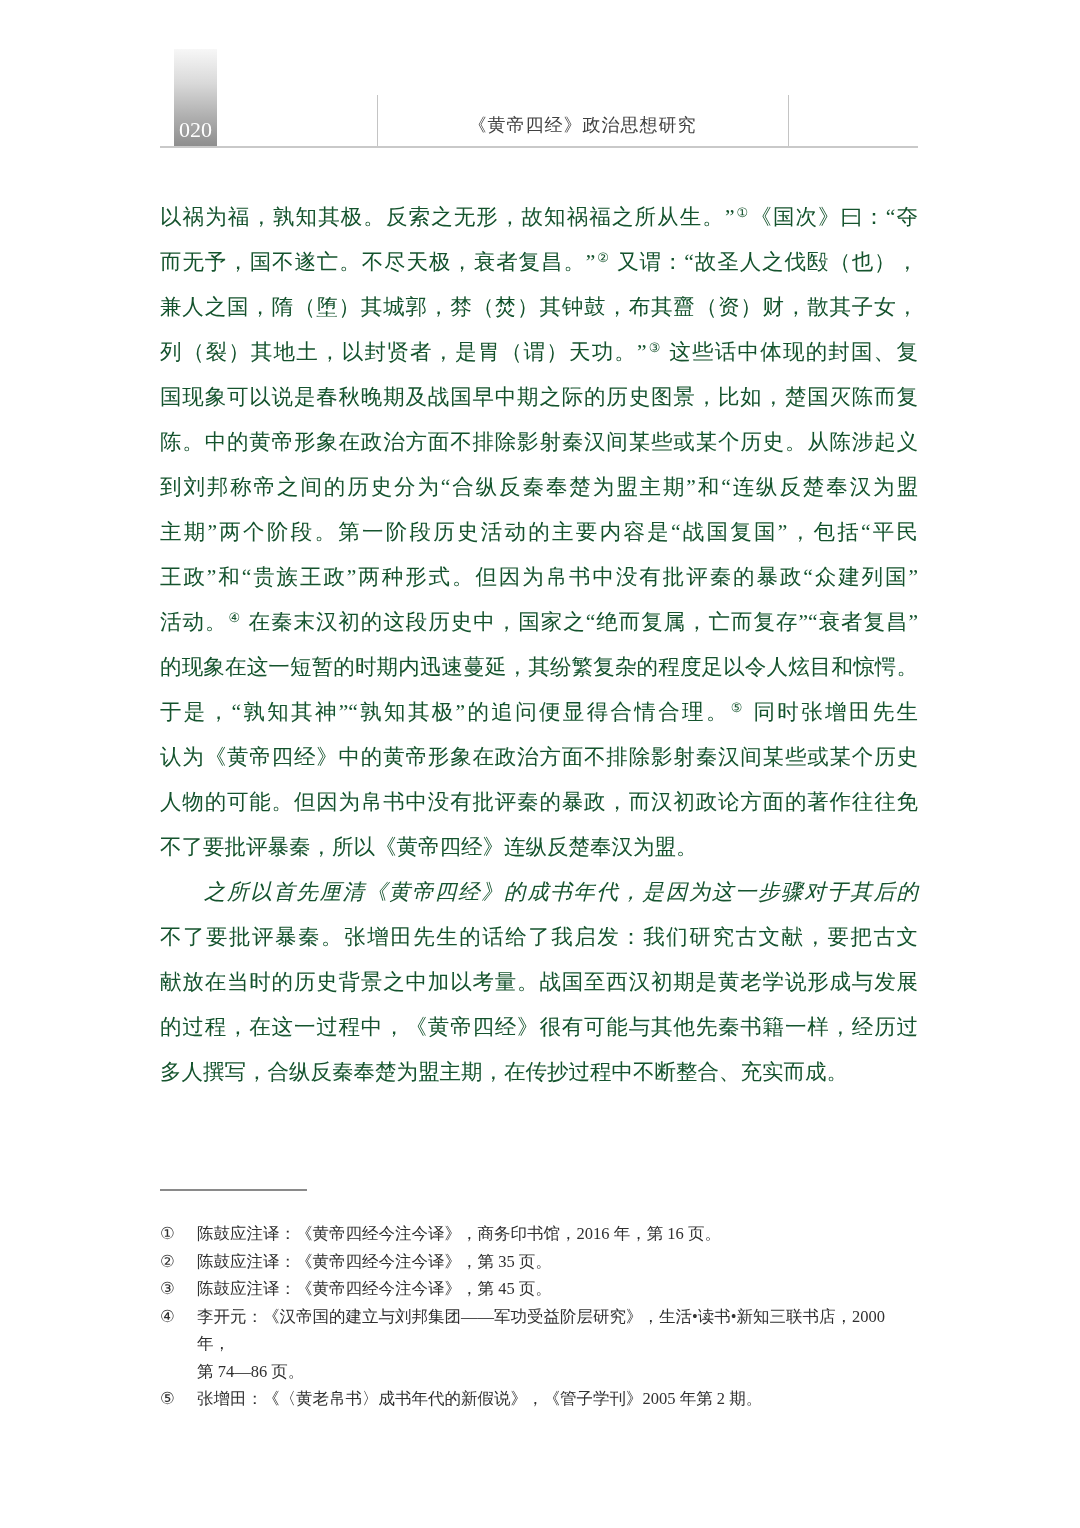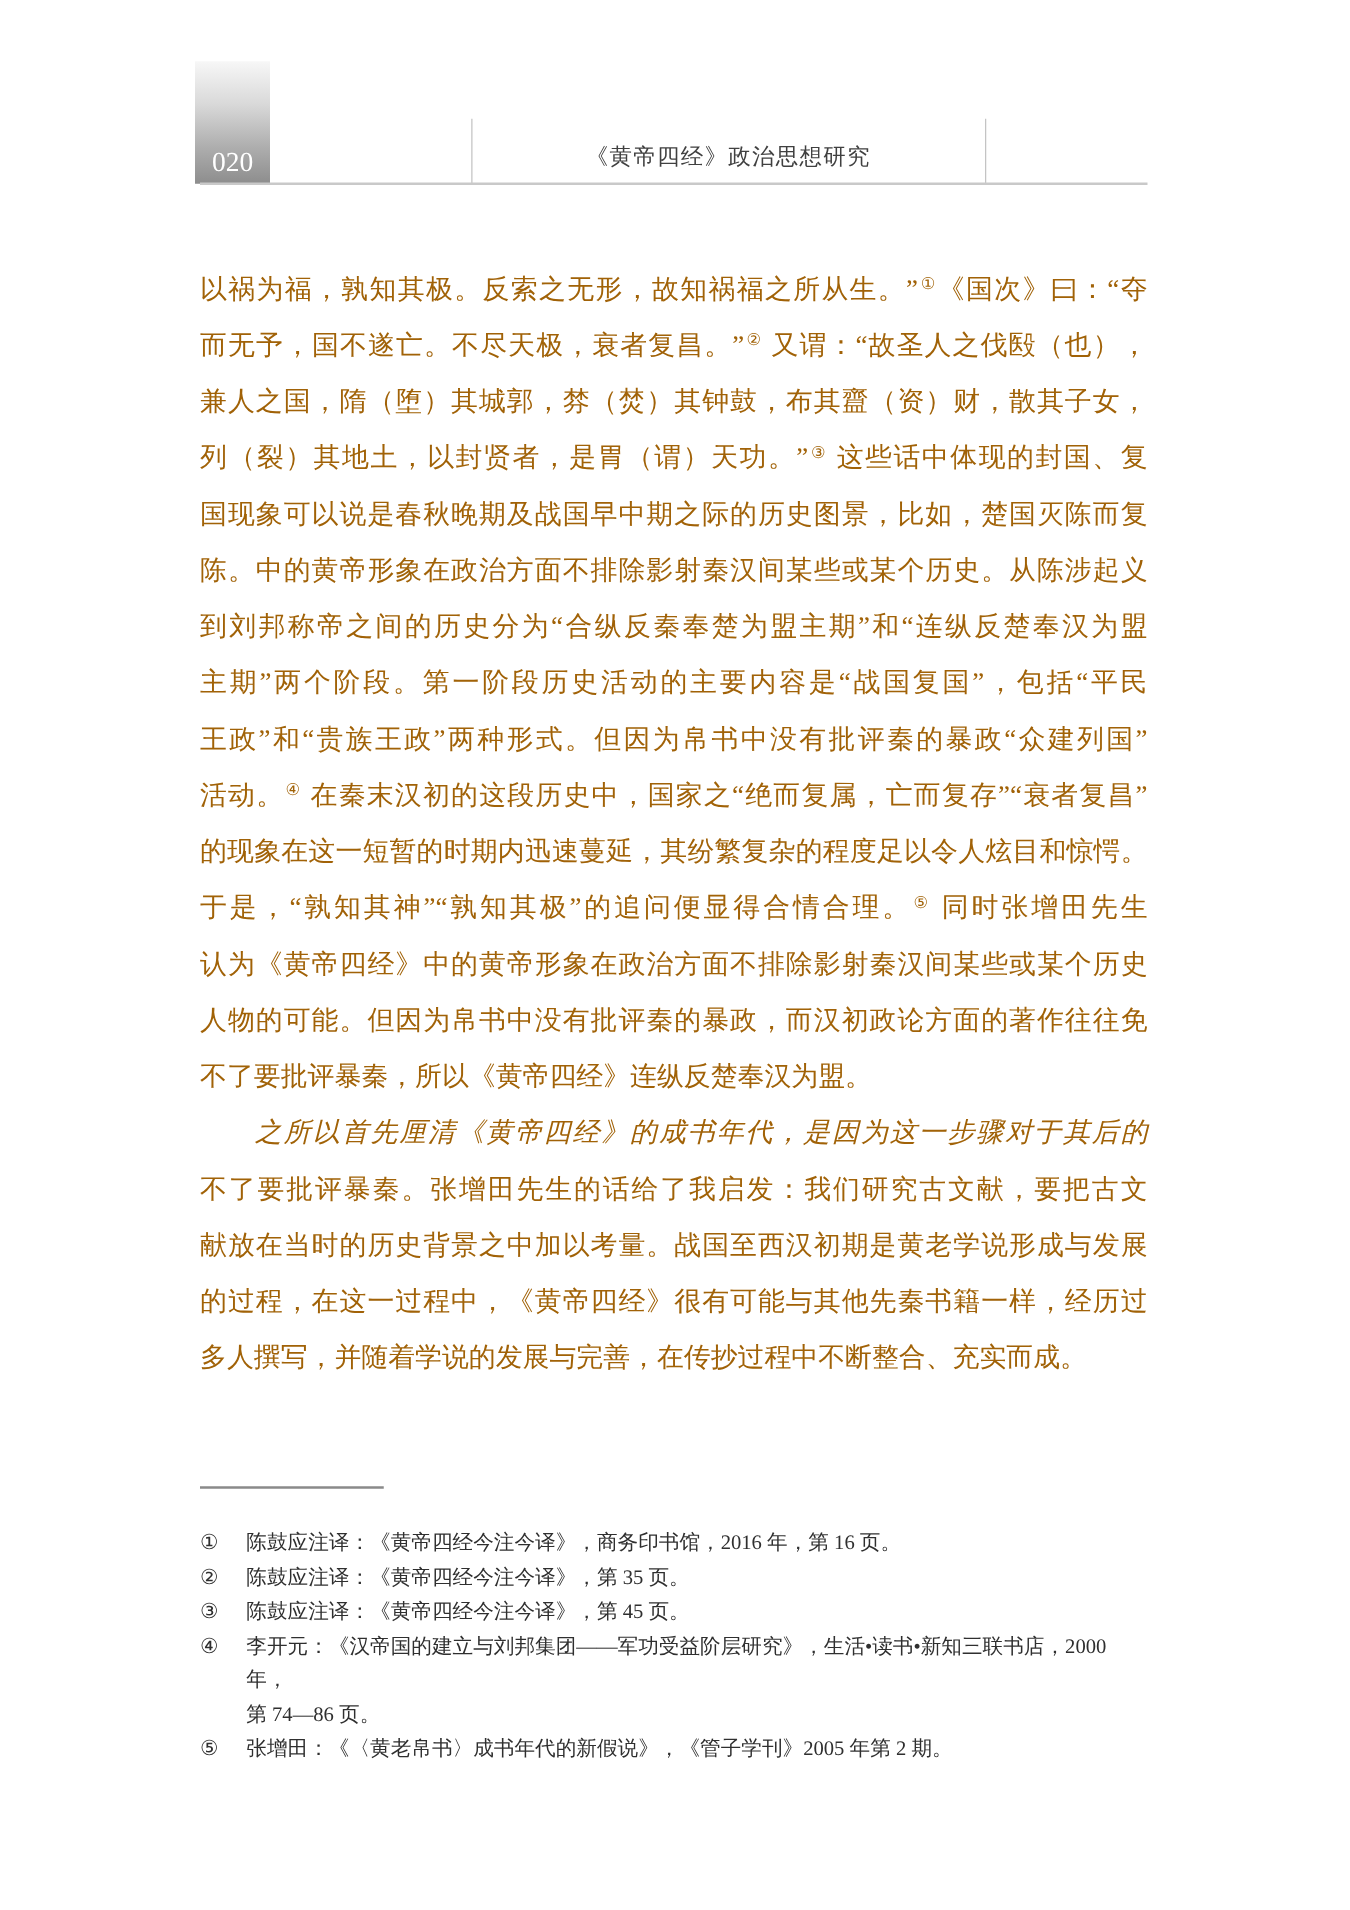--- a/index.html
+++ b/index.html
@@ -8,21 +8,21 @@
     background:#ffffff;
     font-family:"Liberation Serif","DejaVu Serif",serif;
     color:#262626;
     position:relative;
     overflow:hidden;
   }
   .page { position:absolute; inset:0; }
 
   
   .pagenum-bar {
-    position:absolute; left:156px; top:49px; width:60px; height:98px;
+    position:absolute; left:174px; top:49px; width:43px; height:98px;
     background:linear-gradient(to bottom,#f7f7f7 0%,#d9d9d9 35%,#aeaeae 70%,#8d8d8d 100%);
   }
   .pagenum {
     position:absolute; left:0; right:0; bottom:5px;
     text-align:center; color:#ffffff; font-size:22px; line-height:24px;
   }
   .header-rule {
     position:absolute; left:160px; top:146px; width:758px; height:2px;
     background:#c9c9c9;
   }
@@ -32,22 +32,22 @@
   }
   .vline1 { left:377px; }
   .vline2 { left:788px; }
   .header-title {
     position:absolute; left:377px; top:113px; width:411px;
     text-align:center; font-size:18px; letter-spacing:1px; color:#404040;
   }
 
   
   .body-text {
-    position:absolute; left:160px; top:209px; width:758px;
-    font-size:21.5px; color:#a16207;
+    position:absolute; left:160px; top:195px; width:758px;
+    font-size:21.5px; color:#14532d;
   }
   .bline {
     height:45px; line-height:45px;
     text-align:justify; text-align-last:justify;
     white-space:nowrap;
   }
   .bline.last { text-align-last:left; }
   .bline.indent { text-indent:44px;font-style:italic; }
   .fnref {
     font-size:13px; vertical-align:7px; line-height:0; margin:0 1px;
@@ -94,21 +94,21 @@
       <div class="bline">活动。<sup class="fnref">④</sup> 在秦末汉初的这段历史中，国家之“绝而复属，亡而复存”“衰者复昌”</div>
       <div class="bline">的现象在这一短暂的时期内迅速蔓延，其纷繁复杂的程度足以令人炫目和惊愕。</div>
       <div class="bline">于是，“孰知其神”“孰知其极”的追问便显得合情合理。<sup class="fnref">⑤</sup> 同时张增田先生</div>
       <div class="bline">认为《黄帝四经》中的黄帝形象在政治方面不排除影射秦汉间某些或某个历史</div>
       <div class="bline">人物的可能。但因为帛书中没有批评秦的暴政，而汉初政论方面的著作往往免</div>
       <div class="bline last">不了要批评暴秦，所以《黄帝四经》连纵反楚奉汉为盟。</div>
       <div class="bline indent">之所以首先厘清《黄帝四经》的成书年代，是因为这一步骤对于其后的</div>
       <div class="bline">不了要批评暴秦。张增田先生的话给了我启发：我们研究古文献，要把古文</div>
       <div class="bline">献放在当时的历史背景之中加以考量。战国至西汉初期是黄老学说形成与发展</div>
       <div class="bline">的过程，在这一过程中，《黄帝四经》很有可能与其他先秦书籍一样，经历过</div>
-      <div class="bline last">多人撰写，并随着学说的发展与完善，在传抄过程中不断整合、充实而成。</div>
+      <div class="bline last">多人撰写，合纵反秦奉楚为盟主期，在传抄过程中不断整合、充实而成。</div>
     </div>
 
   <div class="fn-rule"></div>
   <div class="footnote-list">
       <div class="fn-item">
         <span class="fn-marker">①</span>
         <div class="fn-text">
           <div>陈鼓应注译：《黄帝四经今注今译》，商务印书馆，2016 年，第 16 页。</div>
         </div>
       </div>

